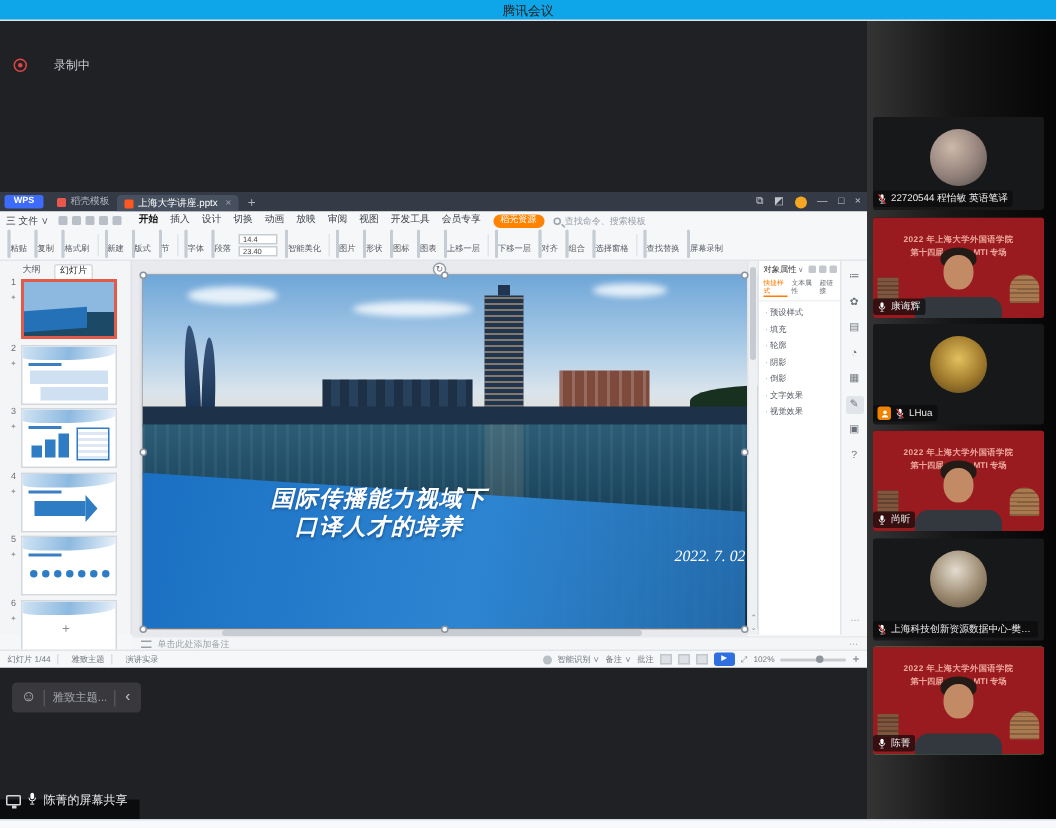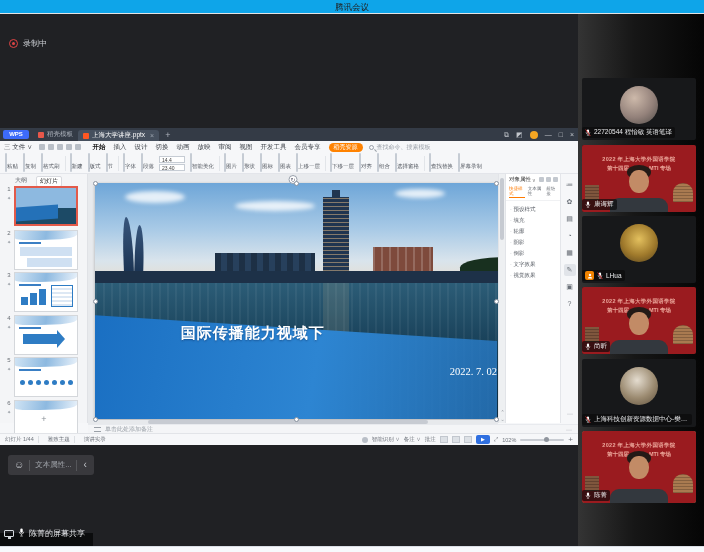--- a/index.html
+++ b/index.html
@@ -8,21 +8,21 @@
   #app { position:relative; width:704px; height:552px; background:#fff; }
 
   
   .topbar { position:absolute; left:0; top:0; width:704px; height:14px; background:#0ea5e9;
     border-bottom:1px solid #e3e3e3; text-align:center; font-size:8.5px; color:#222; line-height:14px; }
 
   
   .meeting { position:absolute; left:0; top:14px; width:704px; height:532px; background:#202124; }
   .bottom-strip { position:absolute; left:0; top:546px; width:704px; height:6px; background:#f7f9fc; border-top:1px solid #d9dee5; }
 
-  .record { position:absolute; left:9px; top:24px; display:flex; align-items:center; gap:5px; }
+  .record { position:absolute; left:9px; top:24px; display:flex; align-items:center; gap:18px; }
   .rec-dot { width:9px; height:9px; border-radius:50%; border:1.5px solid #e04545; position:relative; }
   .rec-dot::after { content:""; position:absolute; left:1.5px; top:1.5px; width:3px; height:3px; border-radius:50%; background:#e04545; }
   .record span { font-size:8px; color:#c9ccd1; }
 
   
   .chat-pill { position:absolute; left:8px; top:441px; height:20px; background:#39393d; border-radius:3px;
     display:flex; align-items:center; padding:0 6px; }
   .chat-smiley { font-size:10px; color:#b9bcc2; line-height:1; }
   .chat-sep { width:1px; height:11px; background:#55565a; margin:0 5px; }
   .chat-text { font-size:7.5px; color:#a2a6ac; }
@@ -135,21 +135,21 @@
   .th-arrow { position:absolute; left:8px; top:18px; width:34px; height:10px; background:#2e7cc4; }
   .th-arrow::after { content:""; position:absolute; right:-8px; top:-4px; border-left:8px solid #2e7cc4;
     border-top:9px solid transparent; border-bottom:9px solid transparent; }
   .th-dots i { position:absolute; top:22px; width:5px; height:5px; border-radius:50%; background:#2e7cc4; }
   .th-dots i:nth-child(1){left:5px;} .th-dots i:nth-child(2){left:13px;} .th-dots i:nth-child(3){left:21px;}
   .th-dots i:nth-child(4){left:29px;} .th-dots i:nth-child(5){left:37px;} .th-dots i:nth-child(6){left:45px;}
   .th-dots i:nth-child(7){left:53px;}
 
   .canvas-area { position:absolute; left:88px; top:46px; width:410px; height:249px; background:#e8eaed; }
   .slide { position:absolute; left:7px; top:9px; width:485px; height:236px; background:#737373;
-    box-shadow:0 1px 3px rgba(0,0,0,.28); overflow:hidden; }
+    box-shadow:0 1px 3px rgba(0,0,0,.28); overflow:hidden;font-style:italic; }
   .rotate-h { position:absolute; left:50%; top:1px; transform:translateX(-50%); width:9px; height:9px;
     background:#fff; border:1px solid #98a0ab; border-radius:50%; font-size:6px; line-height:8px; text-align:center; color:#667; z-index:5; }
   .hdl { position:absolute; width:5px; height:5px; background:#fff; border:1px solid #8a93a0; border-radius:50%; z-index:5; }
 
   
   .sky { position:absolute; left:0; top:0; width:100%; height:100px;
     background:linear-gradient(#6ea6d8 0%, #a7c9e6 45%, #d9e4ec 78%, #e6ddcf 100%); }
   .cloud { position:absolute; background:rgba(255,255,255,.8); border-radius:50%; filter:blur(2px); }
   .ground { position:absolute; left:0; top:88px; width:100%; height:14px; background:#1d3148; }
   .twinA,.twinB { position:absolute; background:linear-gradient(#37557c,#1b3453); border-radius:40% 60% 0 0/70% 90% 0 0; }
@@ -379,20 +379,21 @@
           <div class="twinA"></div>
           <div class="twinB"></div>
           <div class="tower"></div>
           <div class="trees"></div>
           <div class="ground"></div>
           <div class="water"></div>
           <div class="refl"></div>
           <div class="banner"></div>
           <div class="s-title">
             <div>国际传播能力视域下</div>
+            <div>口译人才的培养</div>
           </div>
           <div class="s-credit">
             <div>2022. 7. 02</div>
           </div>
         </div>
         <div id="handles">
             <span class="hdl" style="left:5px;top:7px"></span>
             <span class="hdl" style="left:206px;top:7px"></span>
             <span class="hdl" style="left:406px;top:7px"></span>
             <span class="hdl" style="left:5px;top:125px"></span>
@@ -479,21 +480,21 @@
               <span class="zoomknob"></span>
             </span>
           <span class="plus">+</span>
         </div>
       </div>
     </div>
 
     <div class="chat-pill">
       <span class="chat-smiley">☺</span>
       <span class="chat-sep"></span>
-      <span class="chat-text">文本属性...</span>
+      <span class="chat-text">雅致主题...</span>
       <span class="chat-sep"></span>
       <span class="chat-collapse">‹</span>
     </div>
 
     <div class="share-tag">
       <span class="mon-ico"></span>
       <span id="share-mic">
 <svg class="mic-svg" width="7" height="9.1" viewBox="0 0 10 14">
   <rect x="3.1" y="0.8" width="3.8" height="6.6" rx="1.9" fill="#fff"></rect>
   <path d="M1.6 5.8a3.4 3.4 0 0 0 6.8 0" fill="none" stroke="#fff" stroke-width="1"></path>

